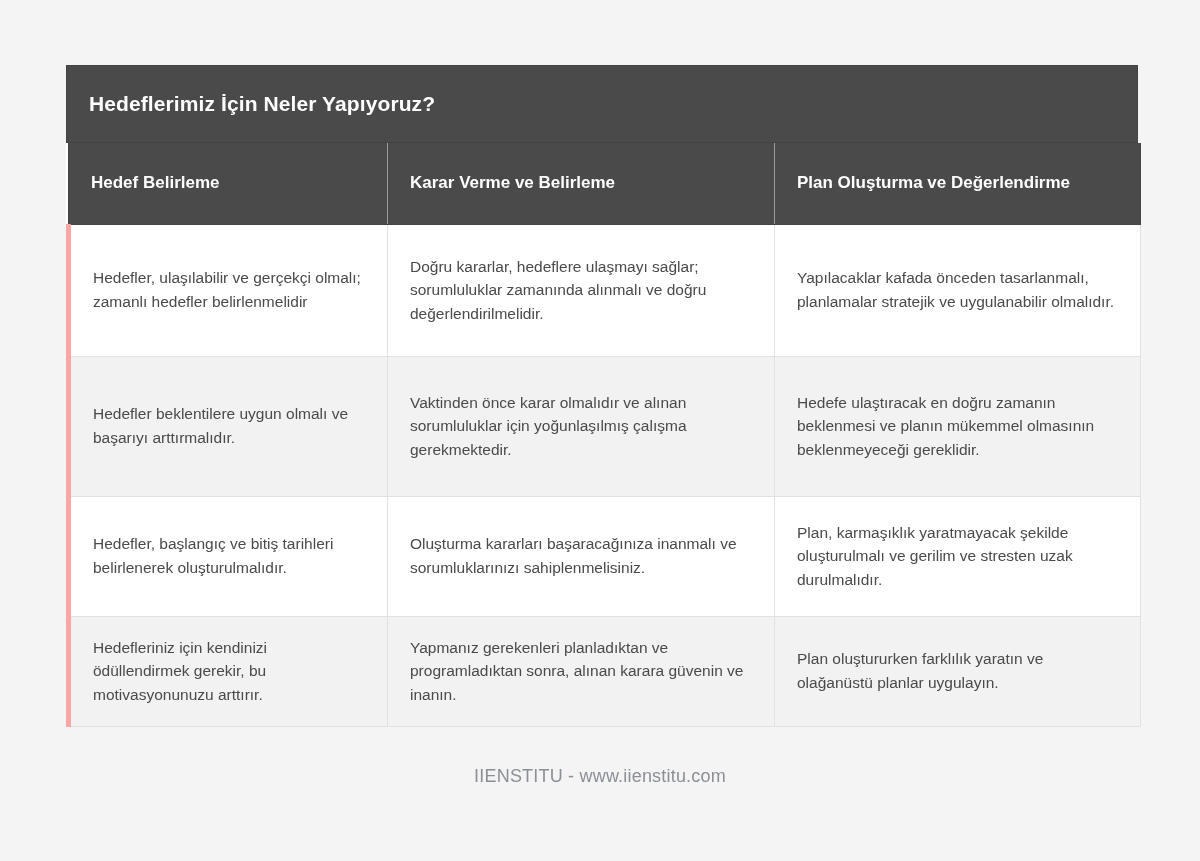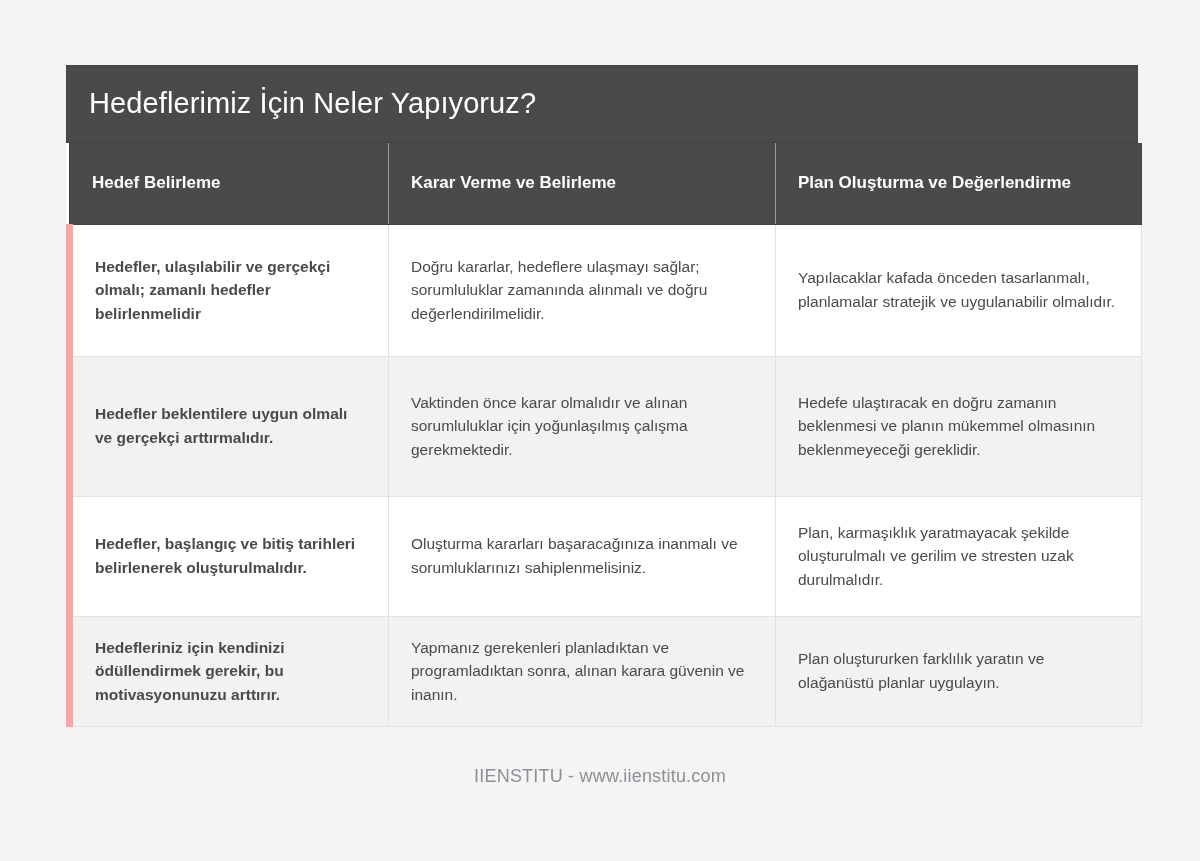--- a/index.html
+++ b/index.html
@@ -34,22 +34,22 @@
     border: 1px solid #434343;
     box-sizing: border-box;
     height: 78px;
     display: flex;
     align-items: center;
     padding: 0 0 0 22px;
   }
   .title-bar h1 {
     margin: 0;
     color: #ffffff;
-    font-size: 29px;
-    font-weight: normal;
+    font-size: 21px;
+    font-weight: bold;
     letter-spacing: 0.1px;
     line-height: 1.1;
   }
 
   
   table.goals {
     width: 100%;
     border-collapse: collapse;
     table-layout: fixed;
     background: #ffffff;
@@ -78,21 +78,21 @@
   tbody td {
     font-size: 15.5px;
     color: #4a4a4a;
     vertical-align: middle;
     padding: 18px 22px 18px 22px;
     line-height: 1.52;
     border-right: 1px solid #e2e2e2;
     border-bottom: 1px solid #e2e2e2;
     box-sizing: border-box;
   }
-  tbody td:first-child { border-left: 7px solid #fca5a5; font-weight: bold; }
+  tbody td:first-child { border-left: 5px solid #fca5a5; }
   tbody td:last-child  { border-right: 1px solid #e2e2e2; }
 
   tbody tr.odd  td { background: #ffffff; }
   tbody tr.even td { background: #f2f2f2; }
 
   tbody tr.r1 td { height: 132px; }
   tbody tr.r2 td { height: 140px; }
   tbody tr.r3 td { height: 120px; }
   tbody tr.r4 td { height: 110px; }
 
@@ -132,21 +132,21 @@
           <th>Plan Oluşturma ve Değerlendirme</th>
         </tr>
       </thead>
       <tbody>
         <tr class="odd r1">
           <td>Hedefler, ulaşılabilir ve gerçekçi olmalı; zamanlı hedefler belirlenmelidir</td>
           <td>Doğru kararlar, hedeflere ulaşmayı sağlar; sorumluluklar zamanında alınmalı ve doğru değerlendirilmelidir.</td>
           <td>Yapılacaklar kafada önceden tasarlanmalı, planlamalar stratejik ve uygulanabilir olmalıdır.</td>
         </tr>
         <tr class="even r2">
-          <td>Hedefler beklentilere uygun olmalı ve gerçekçi arttırmalıdır.</td>
+          <td>Hedefler beklentilere uygun olmalı ve başarıyı arttırmalıdır.</td>
           <td>Vaktinden önce karar olmalıdır ve alınan sorumluluklar için yoğunlaşılmış çalışma gerekmektedir.</td>
           <td>Hedefe ulaştıracak en doğru zamanın beklenmesi ve planın mükemmel olmasının beklenmeyeceği gereklidir.</td>
         </tr>
         <tr class="odd r3">
           <td>Hedefler, başlangıç ve bitiş tarihleri belirlenerek oluşturulmalıdır.</td>
           <td>Oluşturma kararları başaracağınıza inanmalı ve sorumluklarınızı sahiplenmelisiniz.</td>
           <td>Plan, karmaşıklık yaratmayacak şekilde oluşturulmalı ve gerilim ve stresten uzak durulmalıdır.</td>
         </tr>
         <tr class="even r4">
           <td>Hedefleriniz için kendinizi ödüllendirmek gerekir, bu motivasyonunuzu arttırır.</td>

